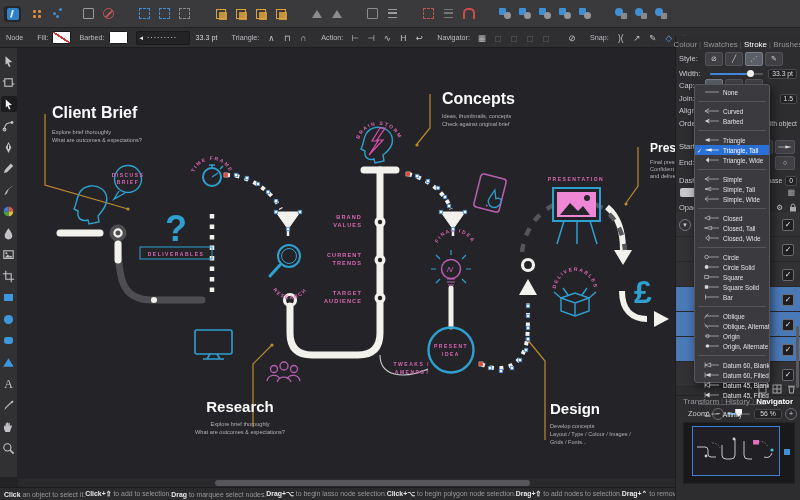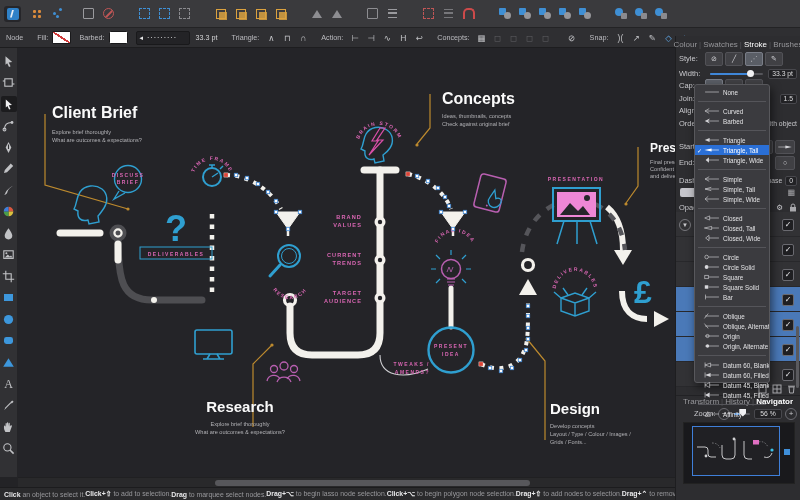--- a/index.html
+++ b/index.html
@@ -100,21 +100,21 @@
   #layers{position:absolute;left:0;top:176px;width:124px;}
   .lrow{height:24px;border-bottom:1px solid #28282b;background:#323235;position:relative;}
   .lrow.sel{background:#4a79b8;}
   .lcheck{position:absolute;right:6px;top:7px;width:10px;height:10px;background:#1f1f22;border:1px solid #6a6a70;
     border-radius:2px;color:#e8e8ea;font-size:8px;line-height:9px;text-align:center;}
   .lexp{position:absolute;left:3px;top:7px;width:10px;height:10px;border:1px solid #77777c;border-radius:50%;
     color:#c8c8cc;font-size:6px;line-height:10px;text-align:center;}
   #lbar{position:absolute;left:0;top:347px;width:124px;height:11px;display:flex;justify-content:flex-end;align-items:center;padding-right:4px;box-sizing:border-box;}
   #lbar svg{margin-left:5px;stroke:#a8a8ac;fill:none;stroke-width:1;}
   .ptabs2{position:absolute;left:0;top:359px;width:124px;height:11px;display:flex;align-items:center;justify-content:center;font-size:8px;color:#96969a;border-top:1px solid #222225;}
-  #zoomrow{position:absolute;left:18px;right:3px;top:371px;height:13px;display:flex;align-items:center;}
+  #zoomrow{position:absolute;left:12px;right:3px;top:371px;height:13px;display:flex;align-items:center;}
   .zbtn{width:10px;height:10px;border:1px solid #6a6a70;border-radius:50%;color:#c8c8cc;font-size:8px;line-height:9px;text-align:center;flex:none;}
   #navthumb{position:absolute;left:7px;top:386px;width:110px;height:60px;background:#19191c;border:1px solid #222;}
   #pscroll{position:absolute;right:1px;top:290px;width:3px;height:62px;background:#5a5a5e;border-radius:2px;}
 
   
   #arrowmenu{position:absolute;left:18px;top:48px;width:76px;height:299px;background:#3b3b3f;
     border:1px solid #58585c;border-radius:3px;box-shadow:2px 4px 10px rgba(0,0,0,.55);z-index:10;padding-top:2px;box-sizing:border-box;}
   .mitem{height:10px;display:flex;align-items:center;font-size:6.3px;color:#e2e2e4;padding-left:2px;white-space:nowrap;overflow:hidden;}
   .mitem .chk{width:6px;flex:none;font-size:6px;color:#fff;}
   .mitem svg{flex:none;margin-right:2px;stroke:#d6d6da;fill:none;stroke-width:.9;}
@@ -246,21 +246,21 @@
     <span class="cbtn">⊓</span>
     <span class="cbtn">∩</span>
     <span class="cgap"></span>
     <span class="clabel">Action:</span>
     <span class="cbtn">⊢</span>
     <span class="cbtn">⊣</span>
     <span class="cbtn">∿</span>
     <span class="cbtn">H</span>
     <span class="cbtn">↩</span>
     <span class="cgap"></span>
-    <span class="clabel">Concepts:</span>
+    <span class="clabel">Navigator:</span>
     <span class="cbtn">▦</span>
     <span class="cbtn dis">◻</span>
     <span class="cbtn dis">◻</span>
     <span class="cbtn dis">◻</span>
     <span class="cbtn dis">◻</span>
     <span class="cgap"></span>
     <span class="cbtn">⊘</span>
     <span class="cgap"></span>
     <span class="clabel">Snap:</span>
     <span class="cbtn">)(</span>

